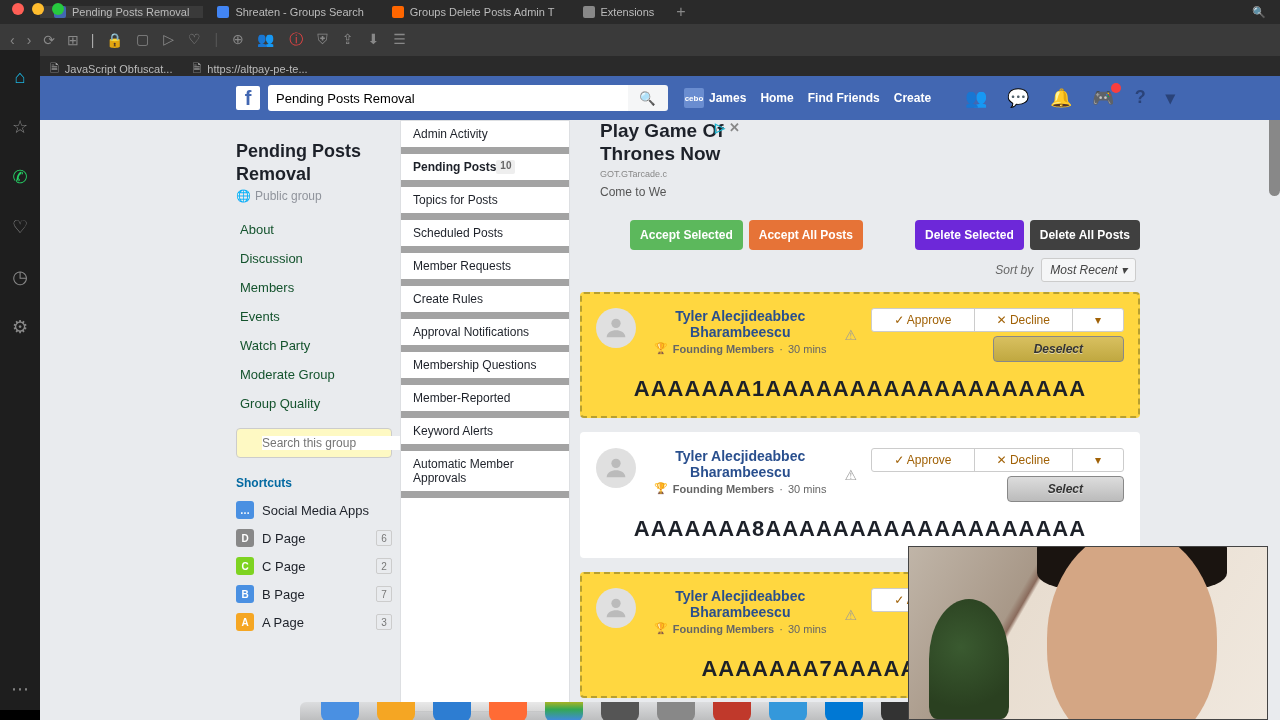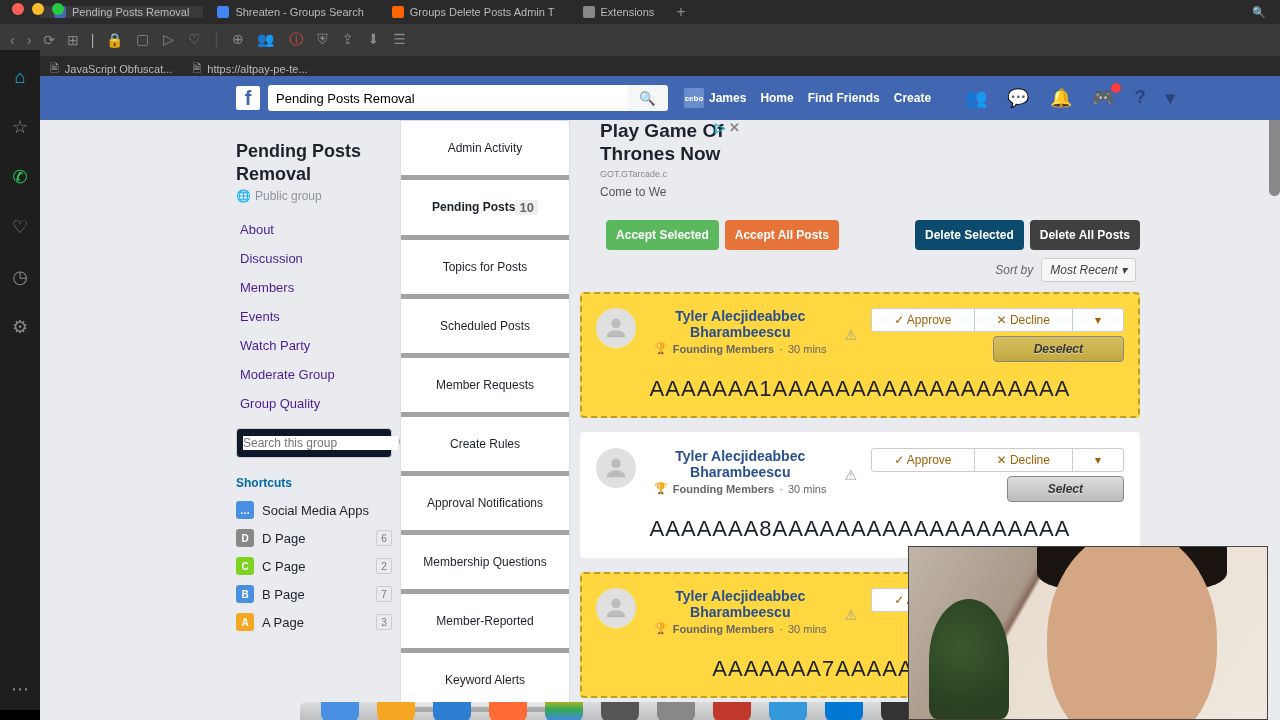--- a/index.html
+++ b/index.html
@@ -32,60 +32,60 @@
 .fb-search-btn { width: 40px; height: 26px; background: #f5f6f7; border: none; border-radius: 0 3px 3px 0; color: #666; }
 .fb-nav { display: flex; align-items: center; margin-left: 16px; gap: 14px; color: #fff; font-size: 12px; font-weight: 600; }
 .fb-nav-item { display: flex; align-items: center; gap: 5px; }
 .fb-nav-icons { display: flex; gap: 20px; margin-left: 20px; color: #2a4379; font-size: 18px; }
 .fb-nav-icons .ic { position: relative; }
 .badge { position: absolute; top: -4px; right: -6px; width: 10px; height: 10px; background: #fa3e3e; border-radius: 50%; }
 .content { display: flex; padding: 0 0 0 190px; }
 .left-col { width: 170px; padding: 20px 8px 0 6px; }
 .group-title { font-size: 18px; font-weight: bold; color: #1d2129; line-height: 1.25; }
 .group-sub { color: #90949c; font-size: 12px; margin: 4px 0 12px; display: flex; align-items: center; gap: 4px; }
-.left-nav .nav-link { padding: 7px 4px; color: #4c1d95; font-size: 13px; cursor: pointer; }
-.left-search { margin-top: 10px; border: 1px solid #ccc; border-radius: 4px; height: 30px; display: flex; align-items: center; padding: 0 6px; background: #0f172a; }
+.left-nav .nav-link { padding: 7px 4px; color: #14532d; font-size: 13px; cursor: pointer; }
+.left-search { margin-top: 10px; border: 1px solid #ccc; border-radius: 4px; height: 30px; display: flex; align-items: center; padding: 0 25px; background: #fef9c3; }
 .left-search input { border: none; flex: 1; font-size: 12px; outline: none; }
 .shortcuts-h { color: #0369a1; font-size: 12px; margin: 18px 0 6px; font-weight: 600; }
 .sc-item { display: flex; align-items: center; padding: 5px 0; gap: 8px; font-size: 13px; color: #1d2129; }
 .sc-icon { width: 18px; height: 18px; border-radius: 3px; display: flex; align-items: center; justify-content: center; font-size: 10px; color: #fff; font-weight: bold; }
 .sc-count { margin-left: auto; border: 1px solid #ccc; border-radius: 2px; width: 16px; height: 16px; font-size: 10px; display: flex; align-items: center; justify-content: center; color: #777; }
 .mid-col { width: 170px; background: #fff; border: 1px solid #dddfe2; margin-top: 0; }
-.mid-link { padding: 20px 12px; font-size: 12px; color: #1d2129; border-bottom: 5px solid #a3a3a3; display: flex; justify-content: center; cursor: pointer; }
+.mid-link { padding: 6px 12px; font-size: 12px; color: #1d2129; border-bottom: 7px solid #a3a3a3; display: flex; justify-content: flex-start; cursor: pointer; }
 .mid-link.active { font-weight: bold; }
-.mid-count { background: #eee; border-radius: 2px; padding: 0 4px; font-size: 13px; color: #666; }
+.mid-count { background: #eee; border-radius: 2px; padding: 0 4px; font-size: 10px; color: #666; }
 .main-col { flex: 1; max-width: 560px; margin-left: 10px; position: relative; }
 .ad-box { width: 140px; height: 130px; position: absolute; left: 20px; top: 0; font-weight: bold; font-size: 19px; color: #1d2129; line-height: 1.2; z-index: 5; }
 .ad-sub { font-size: 9px; color: #888; font-weight: normal; margin-top: 3px; }
 .ad-sub2 { font-size: 12px; color: #555; font-weight: normal; margin-top: 6px; }
 .ad-close { position: absolute; top: 0; right: 0; display: flex; gap: 4px; font-size: 13px; }
 .action-row { display: flex; gap: 6px; justify-content: flex-end; padding: 100px 0 8px; }
 .act-btn { padding: 8px 10px; border-radius: 4px; color: #fff; font-size: 12px; font-weight: 600; border: none; text-align: center; line-height: 1.2; cursor: pointer; }
 .green { background: #5cb85c; }
 .orange { background: #d9534f; background: #e67337; }
-.red { background: #0c4a6e; margin-left: 24px; }
+.red { background: #6d28d9; }
 .blue { background: #404040; }
 .sort-row { display: flex; justify-content: flex-end; align-items: center; gap: 8px; padding: 0 4px 10px; font-size: 12px; color: #666; font-style: italic; }
 .sort-dd { border: 1px solid #ccc; background: #f5f6f7; padding: 4px 8px; border-radius: 3px; font-size: 12px; color: #444; }
 .agree-bar { position: absolute; top: 176px; left: 78px; width: 400px; height: 36px; background: rgba(244, 130, 130, 0.6); display: flex; align-items: center; justify-content: center; gap: 8px; font-size: 12px; color: #333; }
 .agree-bar a { color: #3b5998; }
 .post-card { border: 2px dashed transparent; border-radius: 4px; padding: 14px; margin-bottom: 14px; background: #fff; position: relative; }
 .post-card.selected { background: #ffd740; border: 2px dashed #b8a030; }
 .post-head { display: flex; gap: 10px; }
 .avatar { width: 40px; height: 40px; border-radius: 50%; background: #e0e0e0; display: flex; align-items: center; justify-content: center; color: #fff; font-size: 24px; }
 .post-meta { flex: 1; text-align: center; }
 .post-author { color: #294f8e; font-weight: 600; font-size: 14px; }
 .post-sub { font-size: 11px; color: #666; display: flex; gap: 5px; justify-content: center; margin-top: 2px; align-items: center; }
 .post-actions { display: flex; flex-direction: column; gap: 4px; align-items: flex-end; }
 .ad-row { display: flex; border: 1px solid #ccc; border-radius: 3px; background: #fff; }
 .ad-btn { padding: 4px 22px; font-size: 12px; color: #a16207; display: flex; align-items: center; gap: 3px; border-right: 1px solid #ccc; }
 .ad-btn:last-child { border-right: none; }
 .select-btn { padding: 5px 40px; border-radius: 4px; font-size: 12px; font-weight: bold; font-style: italic; border: 1px solid #888; background: linear-gradient(#d8c060, #c0a840); color: #333; text-shadow: 0 1px 0 rgba(255,255,255,0.5); }
 .post-card:not(.selected) .select-btn { background: linear-gradient(#ddd, #bbb); }
-.post-body { text-align: center; font-size: 22px; font-weight: 400; letter-spacing: 1px; color: #1d2129; margin-top: 14px; }
+.post-body { text-align: center; font-size: 22px; font-weight: 700; letter-spacing: 1px; color: #1d2129; margin-top: 14px; }
 .warn-icon { color: #999; font-size: 14px; margin-right: 4px; align-self: center; }
 .scrollbar { position: absolute; right: 0; top: 76px; width: 11px; height: 120px; background: #888; border-radius: 6px; }
 .webcam { position: absolute; right: 12px; bottom: 0; width: 360px; height: 174px; background: linear-gradient(120deg, #c0b5a8 0%, #a89888 30%, #8a6b5c 32%, #e8ddd0 33%, #f0e8de 100%); z-index: 200; border: 1px solid #444; display:flex; align-items:center; justify-content:center; overflow:hidden; }
 .face { position: absolute; right: 50px; bottom: -30px; width: 170px; height: 220px; background: #d4a684; border-radius: 50% 50% 45% 45%; }
 .hair { position: absolute; right: 40px; bottom: 130px; width: 190px; height: 80px; background: #1a1410; border-radius: 50% 50% 20% 20%; }
 .plant { position: absolute; left: 20px; bottom: 0; width: 80px; height: 120px; background: radial-gradient(circle at 40% 40%, #3a5a30 0%, #2a4020 70%); border-radius: 50% 50% 10% 10%; }
 .dock { position: absolute; bottom: 0; left: 300px; width: 640px; height: 18px; background: linear-gradient(rgba(200,200,200,0.4), rgba(160,160,160,0.6)); border-radius: 6px 6px 0 0; display: flex; gap: 18px; align-items: flex-start; justify-content: center; overflow: hidden; z-index: 150; }
 .dock-icon { width: 38px; height: 38px; border-radius: 8px; margin-top: -18px; }
 </style>
 </head>

